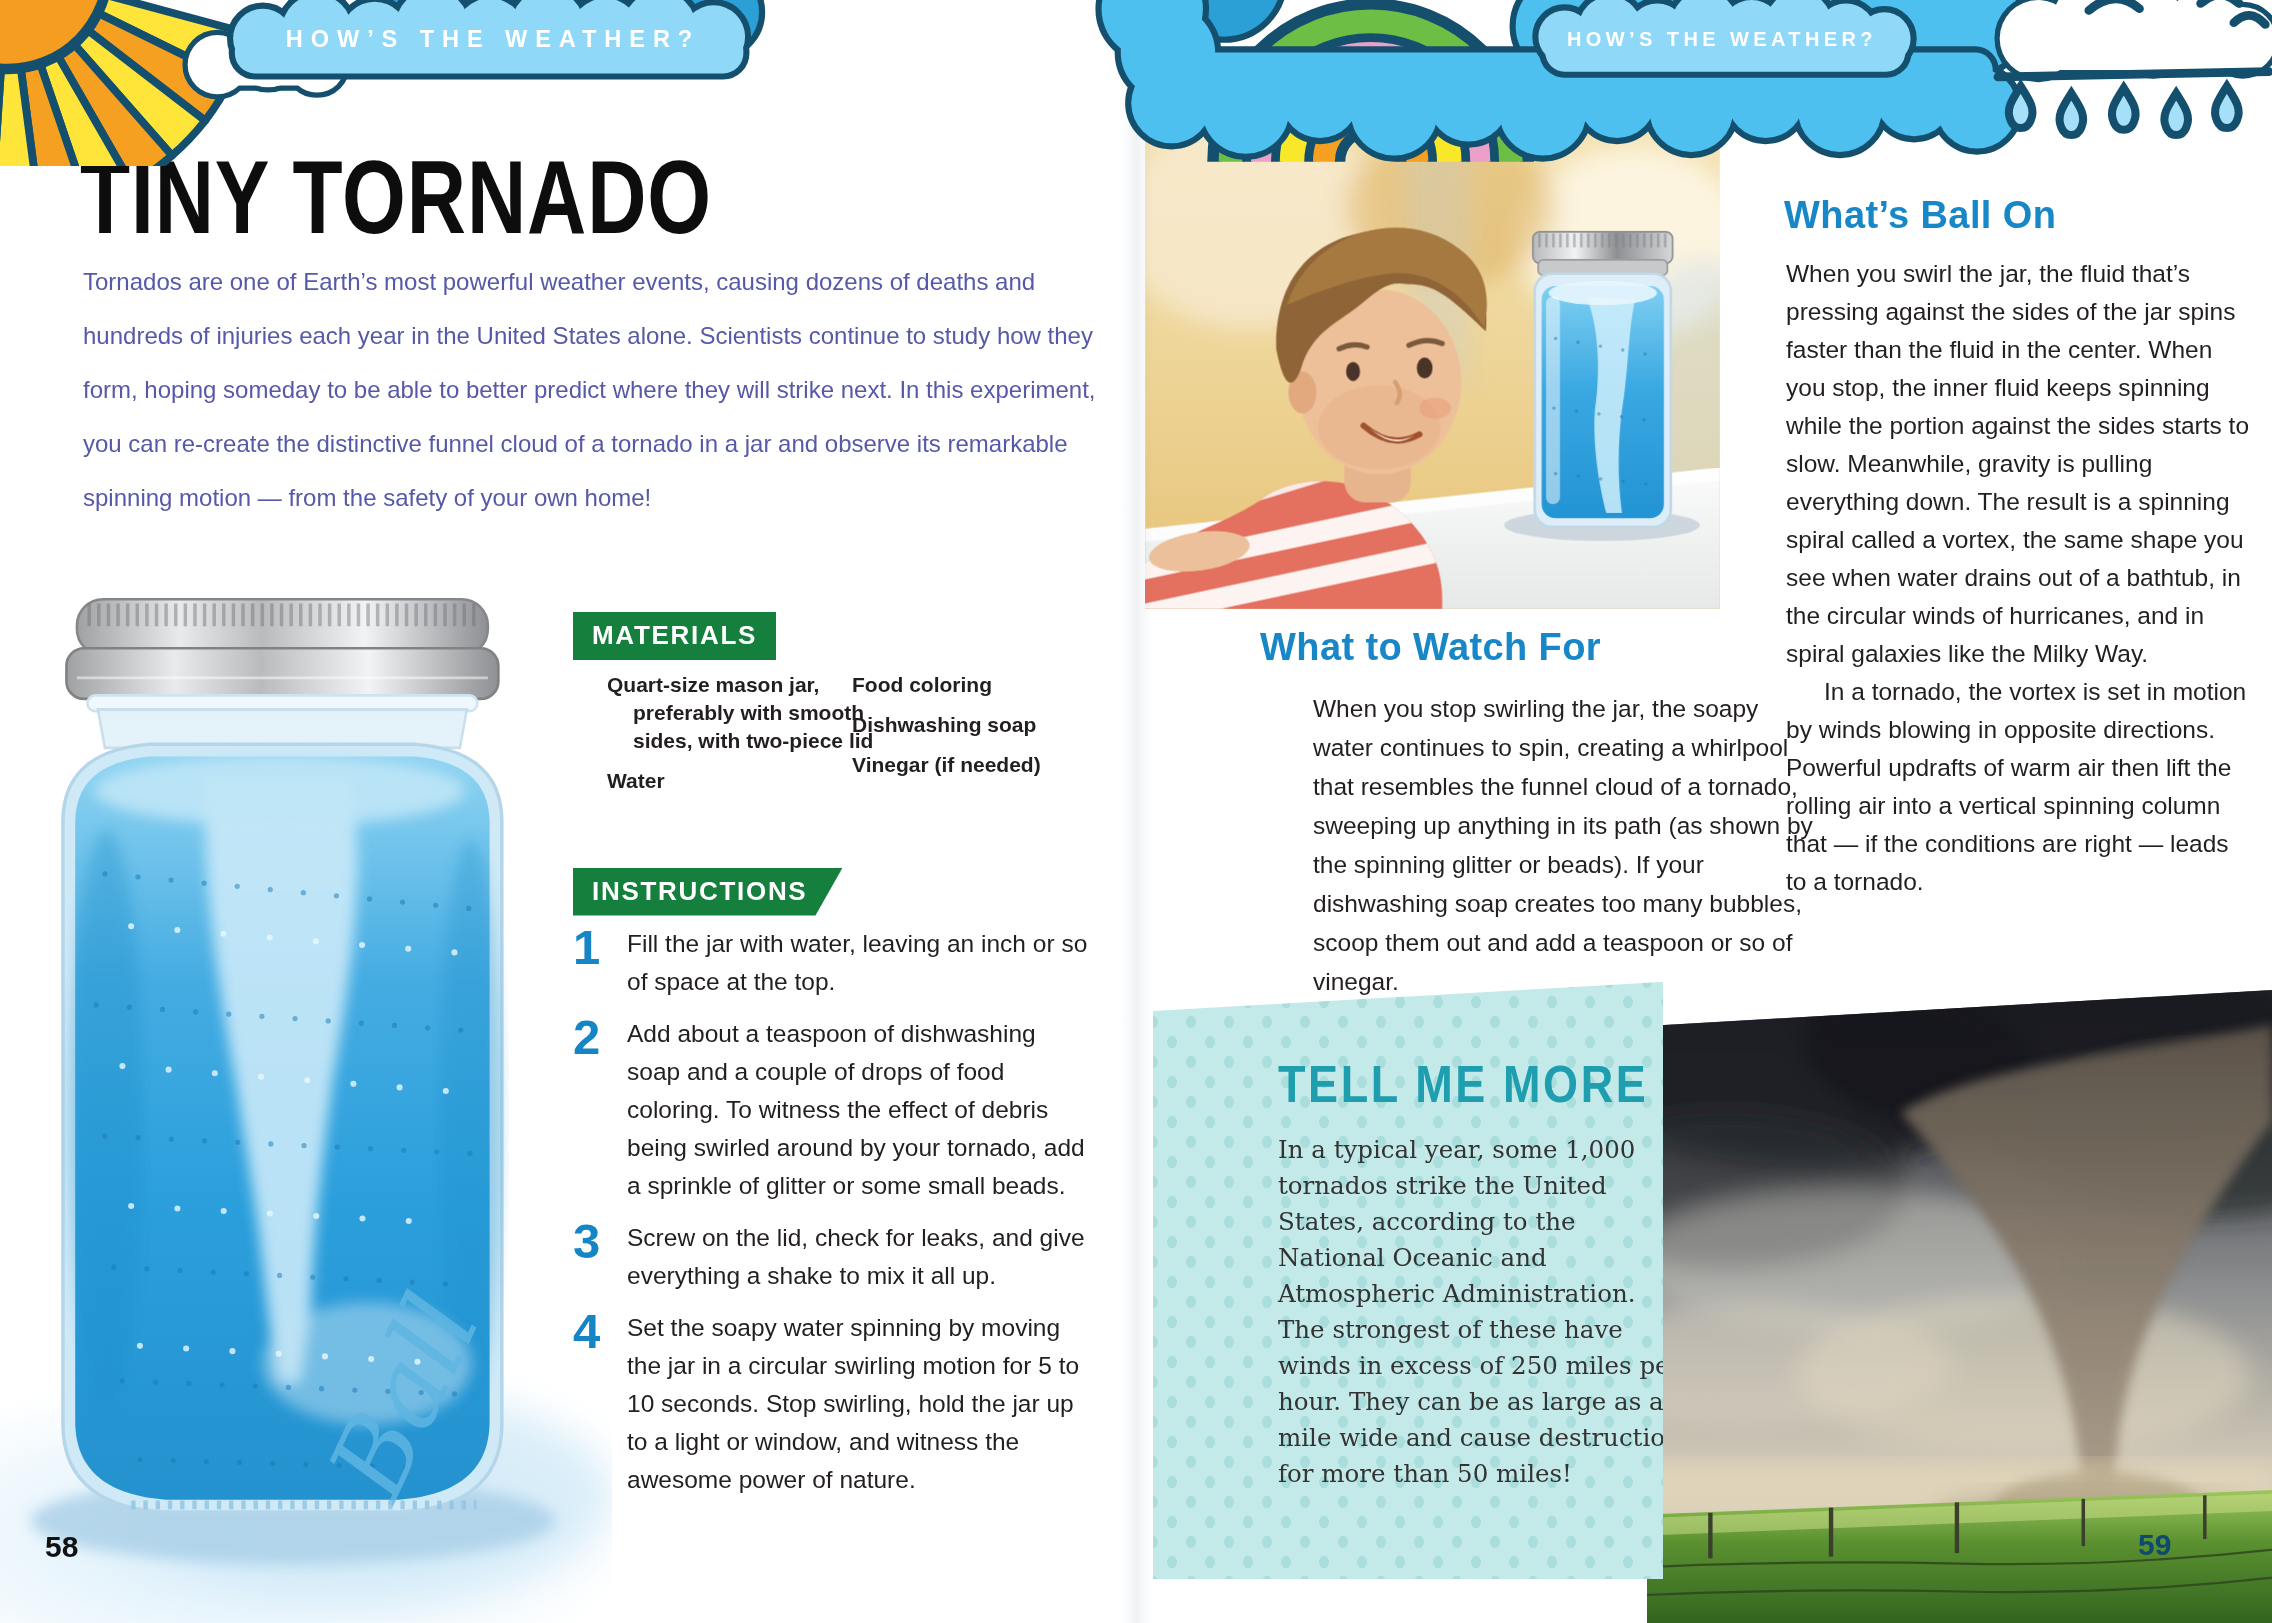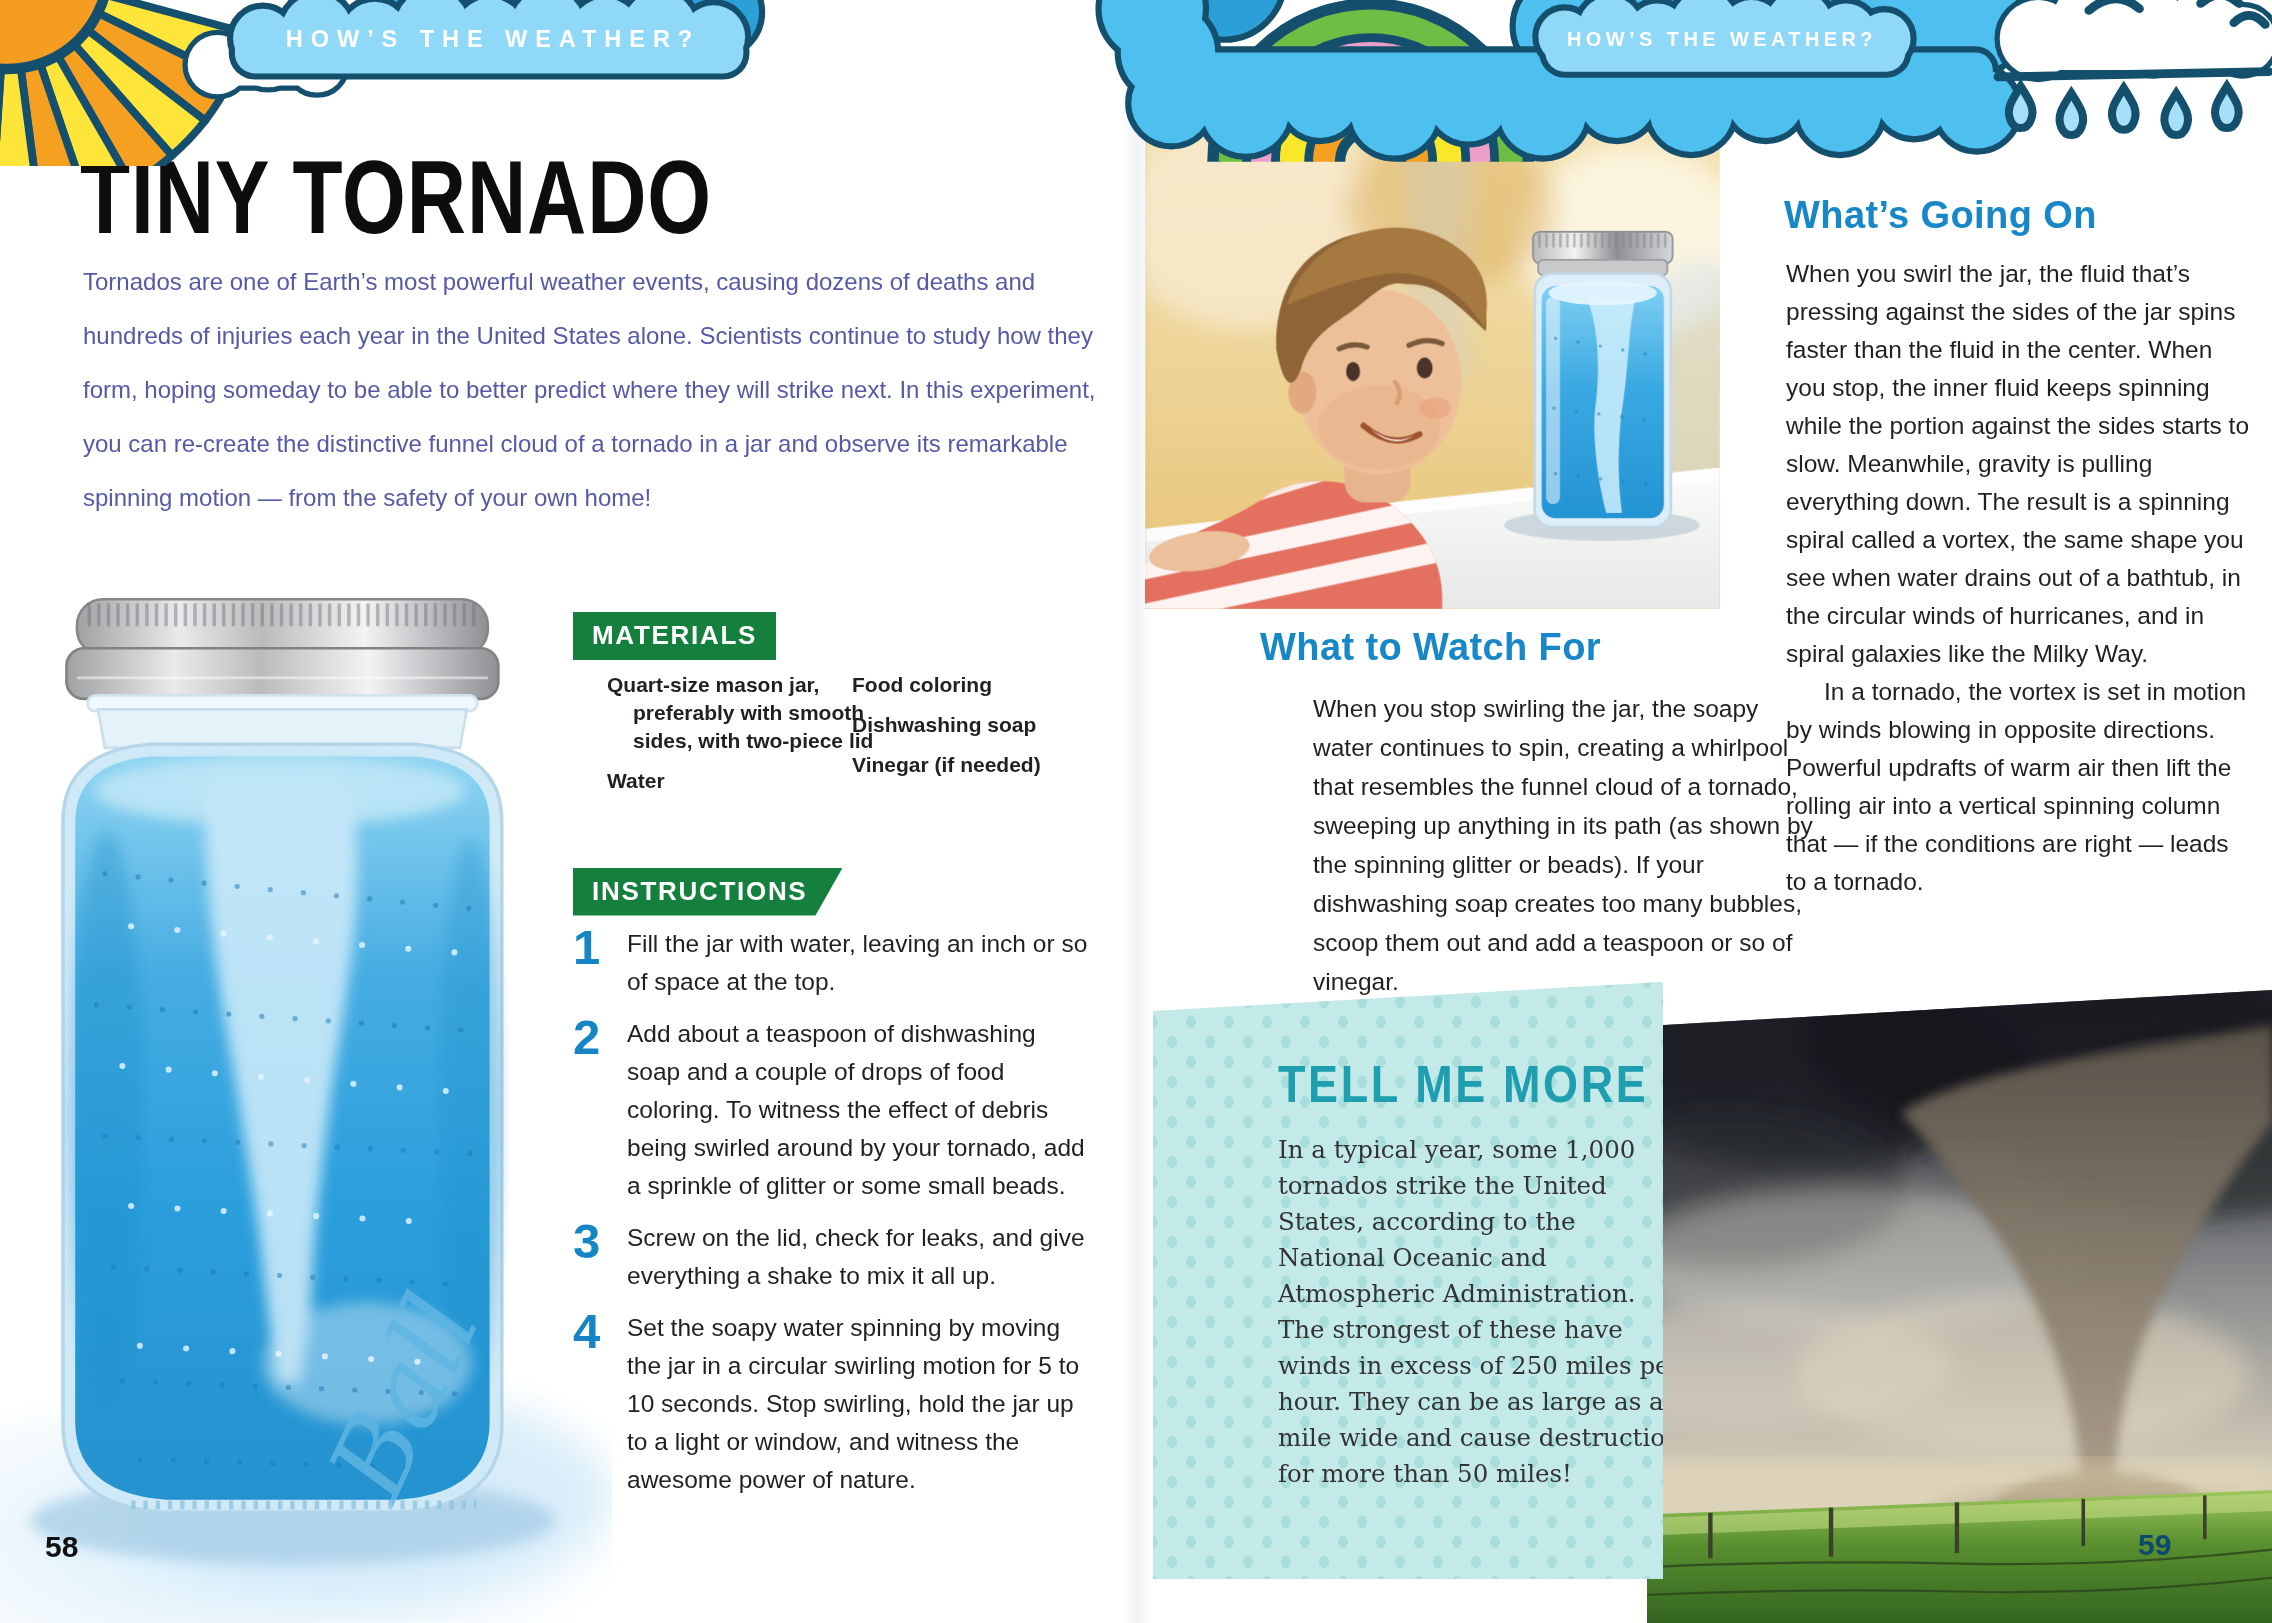--- a/index.html
+++ b/index.html
@@ -300,21 +300,21 @@
     </div>
     <div class="step">
       <div class="step-num">4</div>
       <div class="step-text">Set the soapy water spinning by moving the jar in a circular swirling motion for 5 to 10 seconds. Stop swirling, hold the jar up to a light or window, and witness the awesome power of nature.</div>
     </div>
   </div>
 
   <div class="h-blue" id="wtf-head">What to Watch For</div>
   <div class="body-col" id="wtf-body">When you stop swirling the jar, the soapy water continues to spin, creating a whirlpool that resembles the funnel cloud of a tornado, sweeping up anything in its path (as shown by the spinning glitter or beads). If your dishwashing soap creates too many bubbles, scoop them out and add a teaspoon or so of vinegar.</div>
 
-  <div class="h-blue" id="wgo-head">What’s Going On</div>
+  <div class="h-blue" id="wgo-head">What’s Ball On</div>
   <div class="body-col" id="wgo-body">
     <div class="p1">When you swirl the jar, the fluid that’s pressing against the sides of the jar spins faster than the fluid in the center. When you stop, the inner fluid keeps spinning while the portion against the sides starts to slow. Meanwhile, gravity is pulling everything down. The result is a spinning spiral called a vortex, the same shape you see when water drains out of a bathtub, in the circular winds of hurricanes, and in spiral galaxies like the Milky Way.</div>
     <div class="p2">In a tornado, the vortex is set in motion by winds blowing in opposite directions. Powerful updrafts of warm air then lift the rolling air into a vertical spinning column that — if the conditions are right — leads to a tornado.</div>
   </div>
 
   <div class="page-num" id="page-num-58">58</div>
   <div class="page-num" id="page-num-59">59</div>
 
   <div id="gutter"></div>
 

